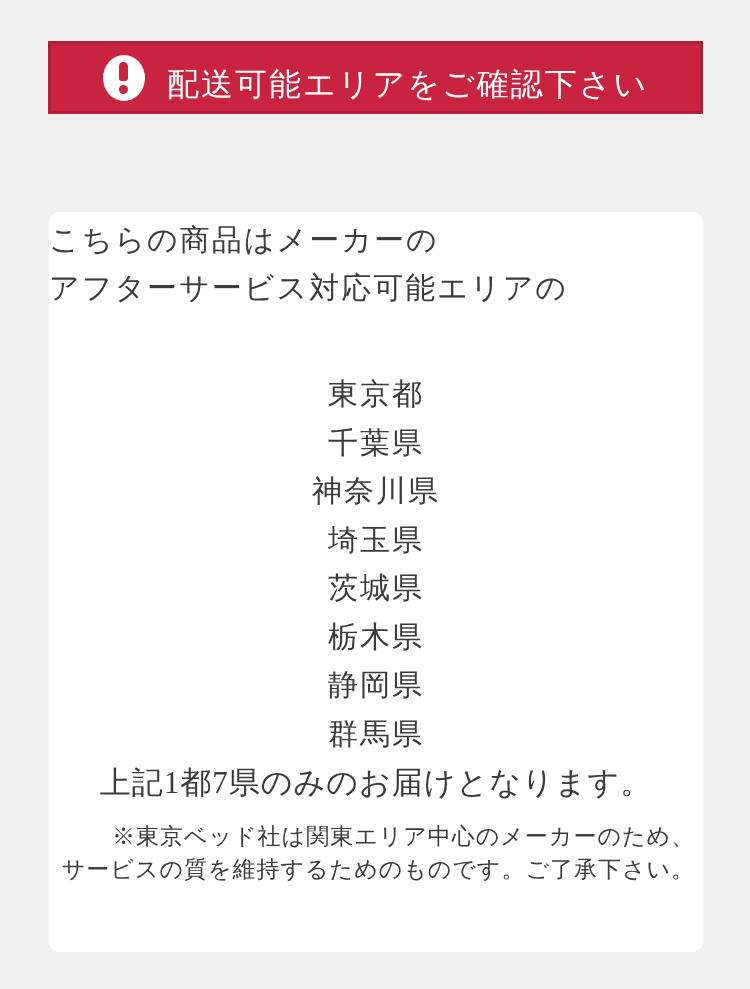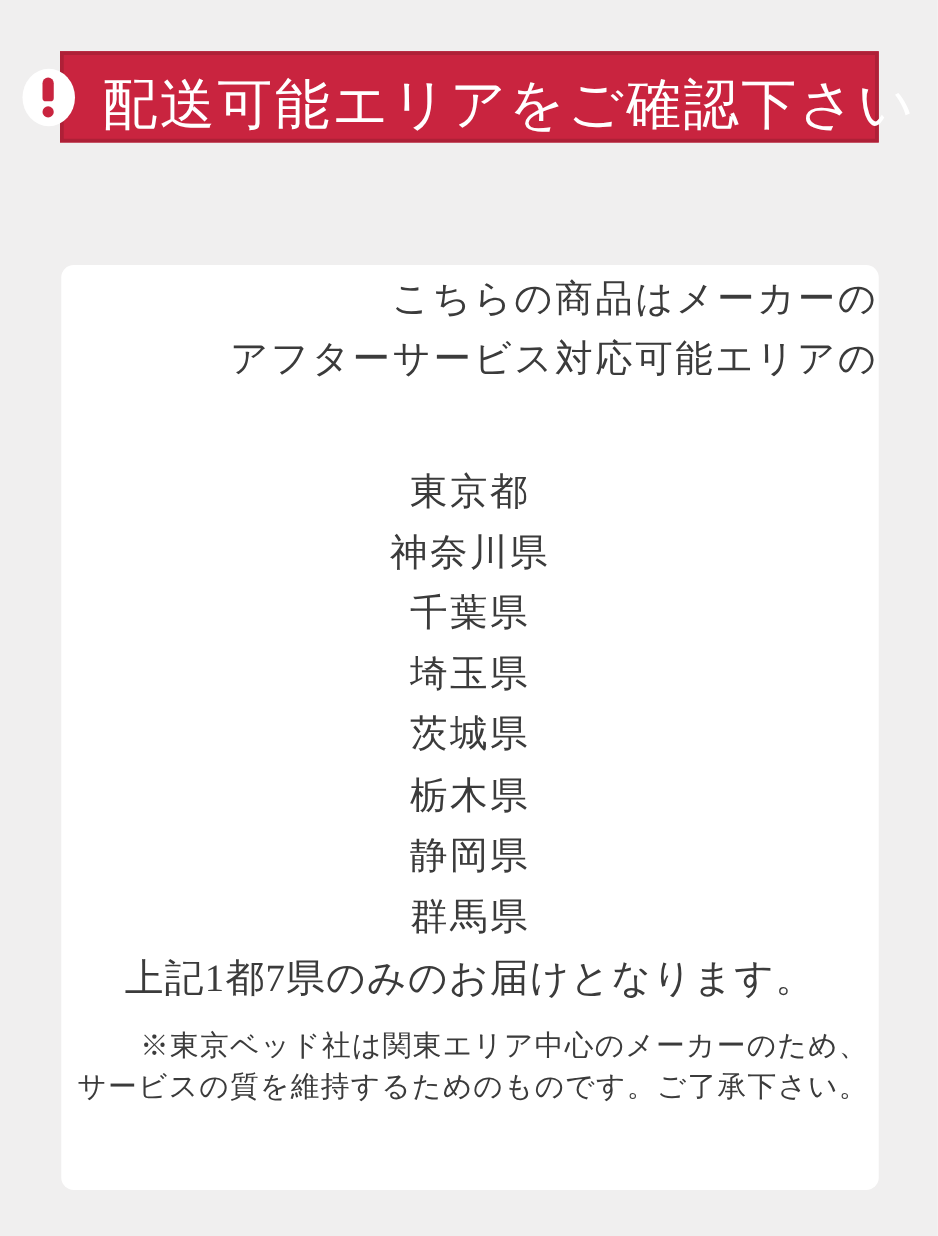--- a/index.html
+++ b/index.html
@@ -48,40 +48,40 @@
     border-radius: 5px 5px 3px 3px;
   }
   .alert-icon .dot {
     width: 9px;
     height: 9px;
     background: #c9243f;
     border-radius: 50%;
   }
   .banner-label {
     color: #ffffff;
-    font-size: 44px;
+    font-size: 32px;
     letter-spacing: 2px;
     line-height: 1;
     white-space: nowrap;
     margin-top: 12px;
   }
   
   .card {
     position: absolute;
     left: 49px;
     top: 212px;
     width: 654px;
     height: 740px;
     background: #ffffff;
     border-radius: 10px;
     color: #3b3b3b;
     padding-top: 4px;
   }
   .intro {
-    text-align: right;
+    text-align: left;
     font-size: 30px;
     line-height: 48px;
     letter-spacing: 2px;
   }
   .prefecture-list {
     margin-top: 58px;
     text-align: center;
     font-size: 30px;
     line-height: 48.5px;
     letter-spacing: 2px;
@@ -119,22 +119,22 @@
 
   <div class="card">
 
     <div class="intro">
       <div>こちらの商品はメーカーの</div>
       <div>アフターサービス対応可能エリアの</div>
     </div>
 
     <ul class="prefecture-list">
       <li>東京都</li>
+      <li>千葉県</li>
       <li>神奈川県</li>
-      <li>千葉県</li>
       <li>埼玉県</li>
       <li>茨城県</li>
       <li>栃木県</li>
       <li>静岡県</li>
       <li>群馬県</li>
     </ul>
 
     <div class="delivery-note">上記1都7県のみのお届けとなります。</div>
 
     <div class="footnote">

